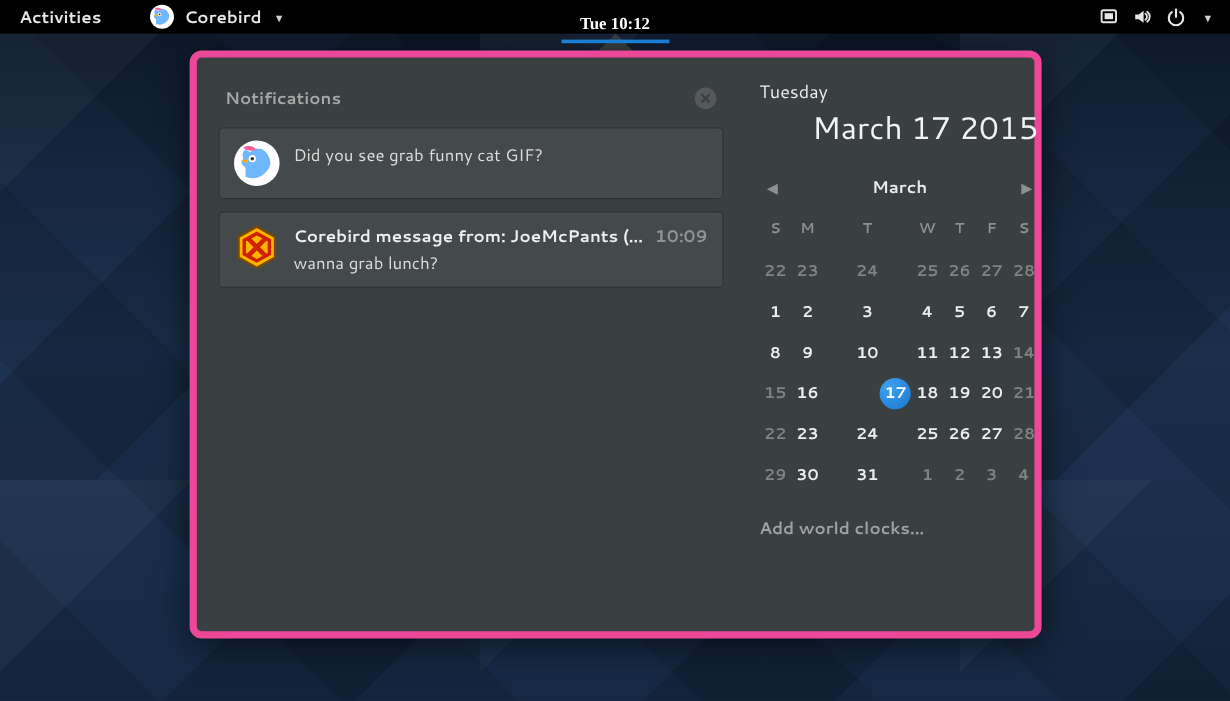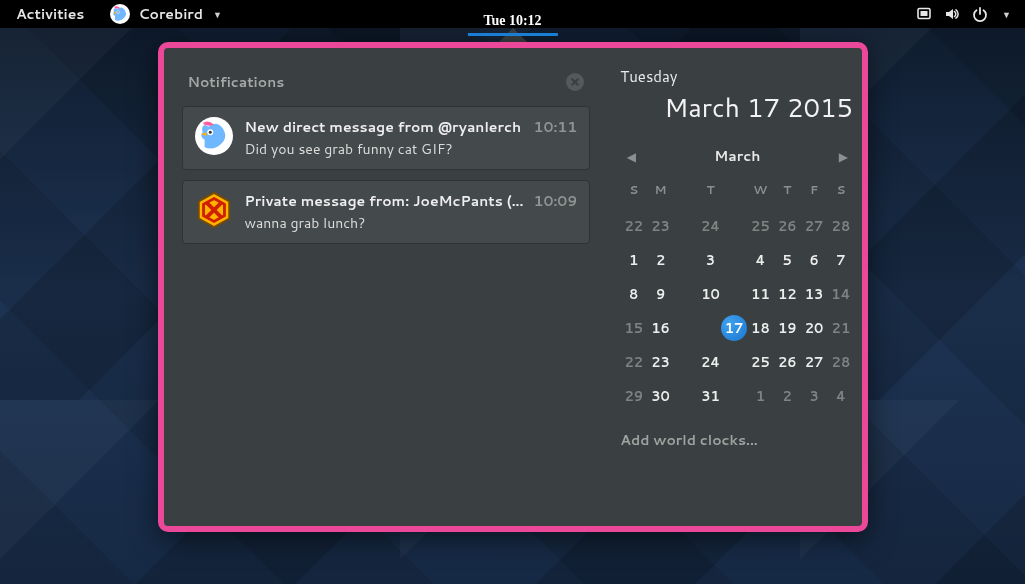--- a/index.html
+++ b/index.html
@@ -16,21 +16,21 @@
 
   
   .topbar {
     position: absolute; top: 0; left: 0; right: 0; height: 28px;
     background: #000; color: #e6e6e6;
     display: flex; align-items: center;
     font-size: 14px; font-weight: 600;
     padding: 0 4px;
     z-index: 10;
   }
-  .tb-left { display: flex; align-items: center; gap: 2px; }
+  .tb-left { display: flex; align-items: center; gap: 17px; }
   .tb-item { padding: 0 12px; height: 28px; display: flex; align-items: center; cursor: pointer; }
   .tb-app { display: flex; align-items: center; gap: 8px; }
   .tb-appicon { width: 20px; height: 20px; border-radius: 50%; background: #fff; display:flex; align-items:center; justify-content:center; }
   .tb-caret { font-size: 9px; opacity: .9; margin-left: 2px; }
 
   .tb-center { position: absolute; left: 50%; transform: translateX(-50%); top:0; height:44px; display:flex; align-items:center;font-family:Liberation Serif, serif; }
   .tb-clock { padding: 0 16px; font-weight: 700; color:#fff; border-bottom: 3px solid #1a7fd4; height:28px; display:flex; align-items:center; position:relative; }
 
   .tb-right { margin-left: auto; display:flex; align-items:center; gap: 12px; padding-right: 10px; }
   .tb-right .icon { width:16px; height:16px; display:flex; align-items:center; justify-content:center; }
@@ -167,39 +167,35 @@
         <div class="notif-icon" style="background:#fff;border-radius:50%;">
           <svg width="30" height="30" viewBox="0 0 32 32">
             <path d="M6 4 Q2 6 4 12 Q0 16 6 20 L6 28 Q16 32 24 24 Q32 16 24 6 Q18 0 10 6 Z" fill="#6fb7ff"></path>
             <circle cx="12" cy="12" r="3.2" fill="#fff"></circle>
               <circle cx="12" cy="12" r="1.6" fill="#333"></circle>
             <path d="M2 14 L8 12 L8 16 Z" fill="#ffb000"></path>
             <path d="M4 2 Q10 -2 16 4 Q12 6 6 4 Z" fill="#ff5fa0"></path>
           </svg>
         </div>
         <div class="notif-body">
-          <div class="notif-line1">
-            <div class="notif-subject">New direct message from @ryanlerch</div>
-            <div class="notif-time">10:11</div>
-          </div>
           <div class="notif-msg">Did you see grab funny cat GIF?</div>
         </div>
       </div>
 
       <div class="notif-item">
         <div class="notif-icon">
           <svg width="38" height="38" viewBox="0 0 40 40">
             <polygon points="20,2 36,11 36,29 20,38 4,29 4,11" fill="#ffb400" stroke="#7a4a00" stroke-width="2"></polygon>
             <polygon points="20,8 31,14 31,26 20,32 9,26 9,14" fill="none" stroke="#d02000" stroke-width="3"></polygon>
             <path d="M13 13 L27 27 M27 13 L13 27" stroke="#d02000" stroke-width="4" stroke-linecap="round"></path>
           </svg>
         </div>
         <div class="notif-body">
           <div class="notif-line1">
-            <div class="notif-subject">Private message from: JoeMcPants (...</div>
+            <div class="notif-subject">Corebird message from: JoeMcPants (...</div>
             <div class="notif-time">10:09</div>
           </div>
           <div class="notif-msg">wanna grab lunch?</div>
         </div>
       </div>
     </div>
 
     <div class="cal-col">
       <div class="cal-dayname">Tuesday</div>
       <div class="cal-date">March 17 2015</div>

